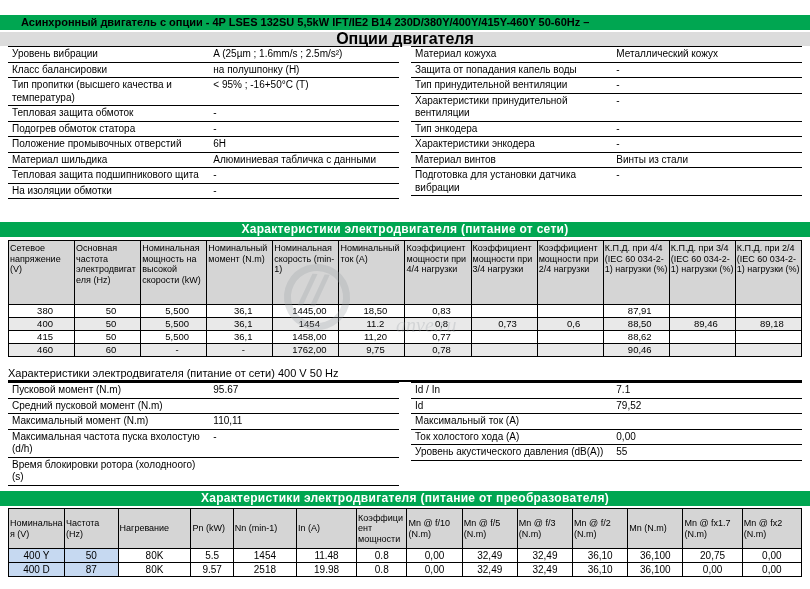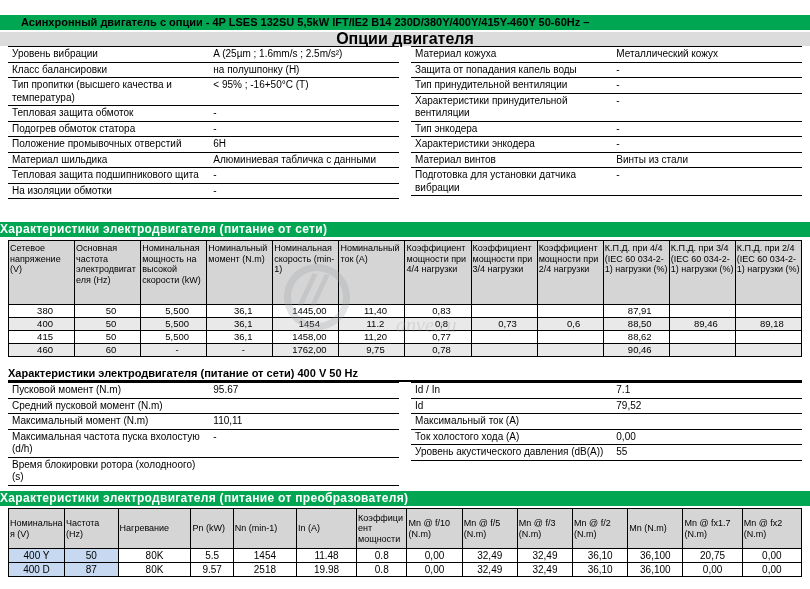--- a/index.html
+++ b/index.html
@@ -13,21 +13,21 @@
   }
   .abs{position:absolute;}
   
   .title-bar{
     left:0;top:2px;width:810px;height:15px;background:var(--green);
     color:#000;font-weight:bold;font-size:11px;line-height:15px;padding-left:21px;
     white-space:nowrap;overflow:hidden;margin-top:13px;
   }
   .green-bar{
     left:0;width:810px;height:15px;background:var(--green);
-    color:#fff;font-weight:bold;font-size:12px;line-height:15px;text-align:left;
+    color:#fff;font-weight:bold;font-size:12px;line-height:15px;text-align:center;
     letter-spacing:.3px;
   }
   .gray-bar{
     left:0;top:32px;width:810px;height:14px;background:var(--graybar);
     color:#000;font-weight:bold;font-size:16px;line-height:14px;text-align:center;
   }
   
   .two-col{left:8px;width:794px;display:flex;gap:12px;}
   .spec-table{flex:1;border-top:1px solid #000;}
   .spec-row{display:flex;border-bottom:1px solid #000;min-height:13px;align-items:flex-start;}
@@ -45,21 +45,21 @@
     padding:1px 1px;background:#fff;overflow:hidden;white-space:nowrap;
   }
   #mains-table th{height:64px;}
   #mains-table td{height:11px;padding-left:8px;}
   #mains-table tr.alt td{background:var(--alt);}
   #drive-table th{height:40px;vertical-align:middle;}
   #drive-table td{height:14px;font-size:10px;}
   #drive-table td.blue{background:var(--blue);}
   
   .sub-h{
-    left:8px;width:794px;font-weight:bold;font-size:11px;line-height:14px;
+    left:8px;width:794px;font-weight:normal;font-size:11px;line-height:14px;
     border-bottom:2px solid #000;
   }
   
   .watermark{left:278px;top:256px;width:240px;height:96px;opacity:.28;pointer-events:none;z-index:6;}
   .wm-circle{
     position:absolute;left:6px;top:8px;width:66px;height:66px;border:7px solid #9aa0a6;
     border-radius:50%;transform:rotate(-18deg);
   }
   .wm-slash{
     position:absolute;left:22px;top:10px;width:36px;height:60px;color:#9aa0a6;
@@ -171,21 +171,21 @@
         <th>К.П.Д. при 2/4 (IEC 60 034-2-1) нагрузки (%)</th>
       </tr>
     </thead>
     <tbody>
       <tr>
         <td>380</td>
         <td>50</td>
         <td>5,500</td>
         <td>36,1</td>
         <td>1445,00</td>
-        <td>11,40</td>
+        <td>18,50</td>
         <td>0,83</td>
         <td></td>
         <td></td>
         <td>87,91</td>
         <td></td>
         <td></td>
       </tr>
       <tr class="alt">
         <td>400</td>
         <td>50</td>

